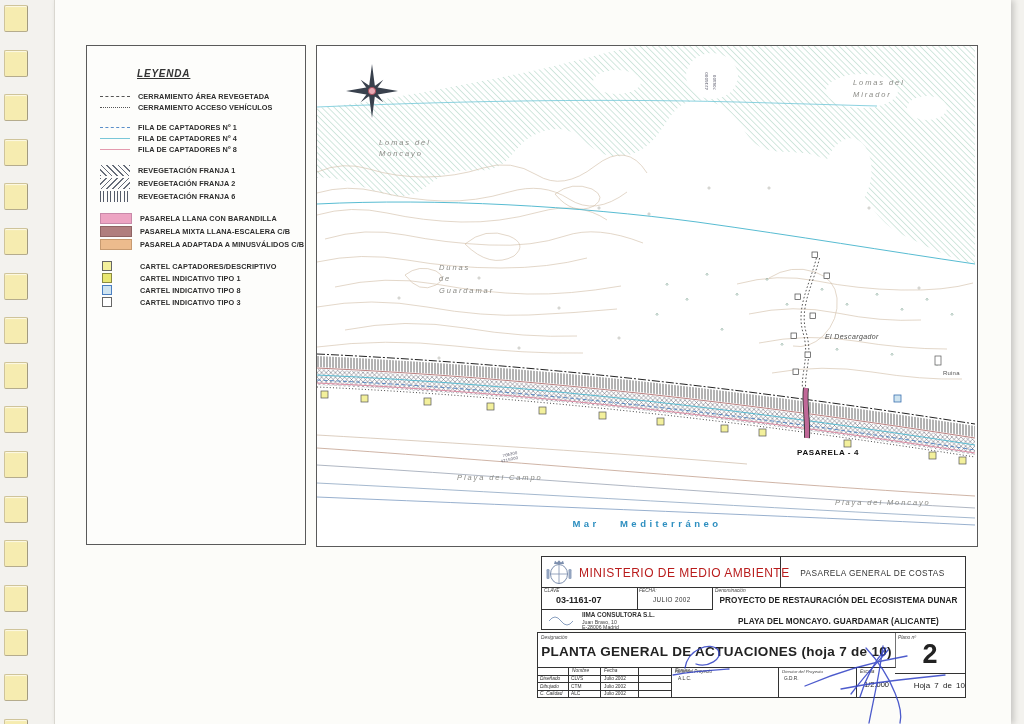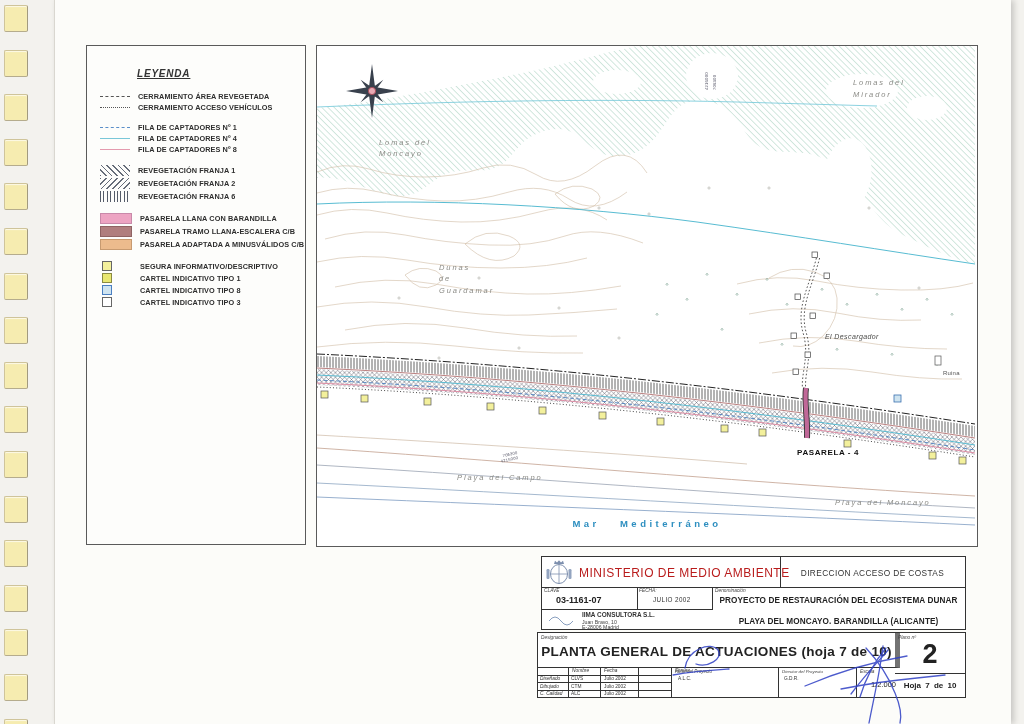--- a/index.html
+++ b/index.html
@@ -55,24 +55,24 @@
   .vl{border-left:1px solid #333;}
   .ministry{font-size:12px;letter-spacing:.5px;color:#b91c1c;white-space:nowrap;}
   .direction{font-size:8.3px;letter-spacing:.4px;color:#333;text-align:center;}
   .clave-v{font-size:9px;font-weight:700;color:#222;}
   .fecha-v{font-size:6.3px;color:#333;letter-spacing:.4px;}
   .proj{font-size:8.2px;font-weight:700;color:#222;text-align:center;line-height:10.4px;letter-spacing:.1px;}
   .company{font-size:6.4px;font-weight:700;color:#333;}
   .addr{font-size:5.2px;color:#444;}
   .desig-title{font-size:13.5px;font-weight:700;color:#222;text-align:center;letter-spacing:.3px;white-space:nowrap;}
   .plano-num{font-size:27px;font-weight:700;color:#222;text-align:center;}
-  .hoja-cell{font-size:8px;font-weight:700;color:#222;text-align:center;word-spacing:2px;}
+  .hoja-cell{font-size:8px;font-weight:400;color:#222;text-align:right;word-spacing:2px;}
   .sgt{font-size:4.8px;color:#333;}
   .sgt i{font-style:italic;}
-  .escala-v{font-size:7.5px;color:#222;text-align:right;}
+  .escala-v{font-size:7.5px;color:#222;text-align:center;}
   .sig-overlay{position:absolute;left:600px;top:634px;width:320px;height:90px;pointer-events:none;}
 </style>
 </head>
 <body>
 
 <div id="shot">
 
   <div class="holes">
     <div class="hole"></div>
     <div class="hole"></div>
@@ -132,30 +132,30 @@
           <div class="leg-sym s-h3"></div>
           <span class="leg-label">REVEGETACIÓN FRANJA 6</span>
         </div>
       <div class="gap"></div>
       <div class="leg-row">
           <div class="leg-sym s-p1"></div>
           <span class="leg-label">PASARELA LLANA CON BARANDILLA</span>
         </div>
       <div class="leg-row">
           <div class="leg-sym s-p2"></div>
-          <span class="leg-label">PASARELA TRAMO LLANA-ESCALERA C/B</span>
+          <span class="leg-label">PASARELA MIXTA LLANA-ESCALERA C/B</span>
         </div>
       <div class="leg-row">
           <div class="leg-sym s-p3"></div>
           <span class="leg-label">PASARELA ADAPTADA A MINUSVÁLIDOS C/B</span>
         </div>
       <div class="gap"></div>
       <div class="leg-row">
           <div class="leg-sym s-c1"></div>
-          <span class="leg-label">SEGURA INFORMATIVO/DESCRIPTIVO</span>
+          <span class="leg-label">CARTEL CAPTADORES/DESCRIPTIVO</span>
         </div>
       <div class="leg-row">
           <div class="leg-sym s-c2"></div>
           <span class="leg-label">CARTEL INDICATIVO TIPO 1</span>
         </div>
       <div class="leg-row">
           <div class="leg-sym s-c3"></div>
           <span class="leg-label">CARTEL INDICATIVO TIPO 8</span>
         </div>
       <div class="leg-row">
@@ -344,50 +344,50 @@
       <div class="abs" style="left:4px;top:2px;">
         <svg width="26" height="27" viewBox="0 0 26 27">
           <path d="M8,5 h10 l-1,-3.2 -2,1.7 -2,-2.2 -2,2.2 -2,-1.7 z" fill="#7d8fae"></path>
           <ellipse cx="13" cy="15" rx="8.5" ry="9.5" fill="none" stroke="#7d8fae" stroke-width="1"></ellipse>
           <path d="M13,5.5 V24.5 M4.5,15 H21.5" stroke="#7d8fae" stroke-width="0.8"></path>
           <rect x="0.5" y="10" width="3" height="10" rx="1.2" fill="#93a4c0"></rect>
           <rect x="22.5" y="10" width="3" height="10" rx="1.2" fill="#93a4c0"></rect>
         </svg>
       </div>
       <div class="abs ministry" style="left:37px;top:9px;">MINISTERIO DE MEDIO AMBIENTE</div>
-      <div class="abs direction" style="left:238px;top:11px;width:185px;">DIRECCION ACCESO DE COSTAS</div>
+      <div class="abs direction" style="left:238px;top:11px;width:185px;">PASARELA GENERAL DE COSTAS</div>
 
       <div class="abs" style="left:0;top:30px;width:95px;height:22px;border-right:1px solid #333;border-bottom:1px solid #333;">
         <span class="abs lbl" style="left:2px;top:1px;">CLAVE</span>
         <span class="abs clave-v" style="left:14px;top:8px;">03-1161-07</span>
       </div>
       <div class="abs" style="left:95px;top:30px;width:75px;height:22px;border-right:1px solid #333;border-bottom:1px solid #333;">
         <span class="abs lbl" style="left:2px;top:1px;">FECHA:</span>
         <span class="abs fecha-v" style="left:16px;top:9px;">JULIO 2002</span>
       </div>
       <div class="abs" style="left:170px;top:30px;width:253px;height:42px;">
         <span class="abs lbl" style="left:3px;top:1px;">Denominación</span>
         <div class="abs proj" style="left:0;top:9px;width:253px;">PROYECTO DE RESTAURACIÓN DEL ECOSISTEMA DUNAR</div>
-        <div class="abs proj" style="left:0;top:30px;width:253px;">PLAYA DEL MONCAYO. BARANDILLA (ALICANTE)</div>
+        <div class="abs proj" style="left:0;top:30px;width:253px;">PLAYA DEL MONCAYO. GUARDAMAR (ALICANTE)</div>
       </div>
       <div class="abs" style="left:0;top:52px;width:170px;height:20px;">
         <span class="abs" style="left:6px;top:3px;">
           <svg width="26" height="14" viewBox="0 0 26 14">
               <path d="M1,9 q6,-8 12,0 t12,0" fill="none" stroke="#8aa0c0" stroke-width="1"></path>
             </svg>
         </span>
         <span class="abs company" style="left:40px;top:2px;">IIMA CONSULTORA S.L.</span>
         <span class="abs addr" style="left:40px;top:9.5px;">Juan Bravo, 10</span>
         <span class="abs addr" style="left:40px;top:14.5px;">E-28006 Madrid</span>
       </div>
     </div>
 
     <div class="tb-lower">
 
-      <div class="abs" style="left:0;top:0;width:357px;height:34px;border-right:5px solid #737373;border-bottom:1px solid #333;">
+      <div class="abs" style="left:0;top:0;width:357px;height:34px;border-right:1px solid #737373;border-bottom:1px solid #333;">
         <span class="abs lbl" style="left:3px;top:2px;">Designación</span>
         <div class="abs desig-title" style="left:0;top:11px;width:357px;">PLANTA GENERAL DE ACTUACIONES (hoja 7 de 10)</div>
       </div>
 
       <div class="abs" style="left:357px;top:0;width:70px;height:64px;">
         <span class="abs lbl" style="left:3px;top:2px;">Plano nº</span>
         <div class="abs plano-num" style="left:0;top:6px;width:70px;">2</div>
         <div class="abs hoja-cell hl" style="left:0;top:40px;width:70px;height:24px;padding-top:7px;box-sizing:border-box;">Hoja 7 de 10</div>
       </div>
 

